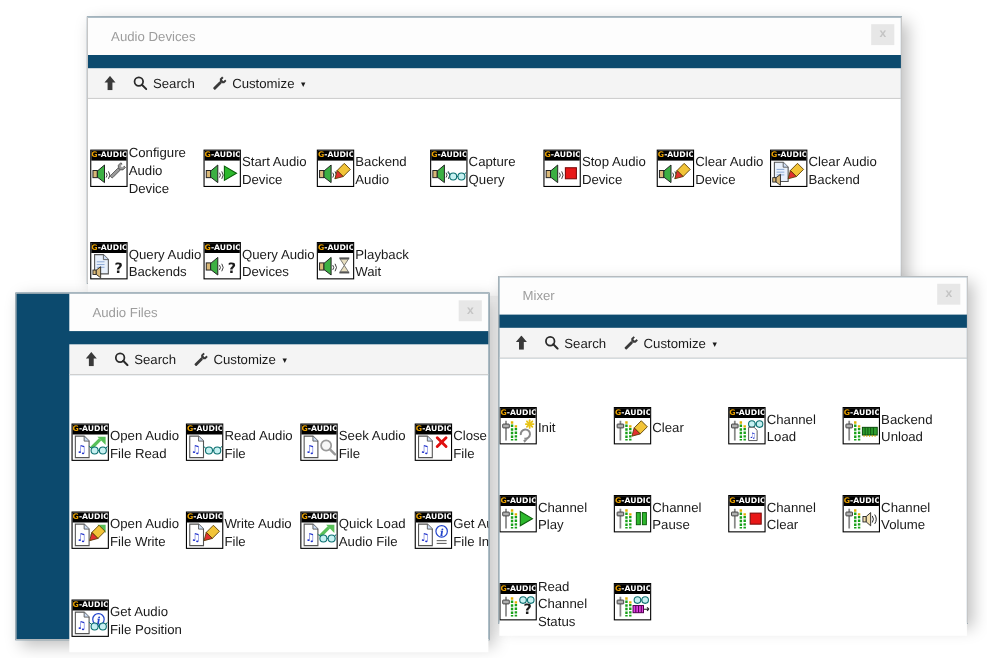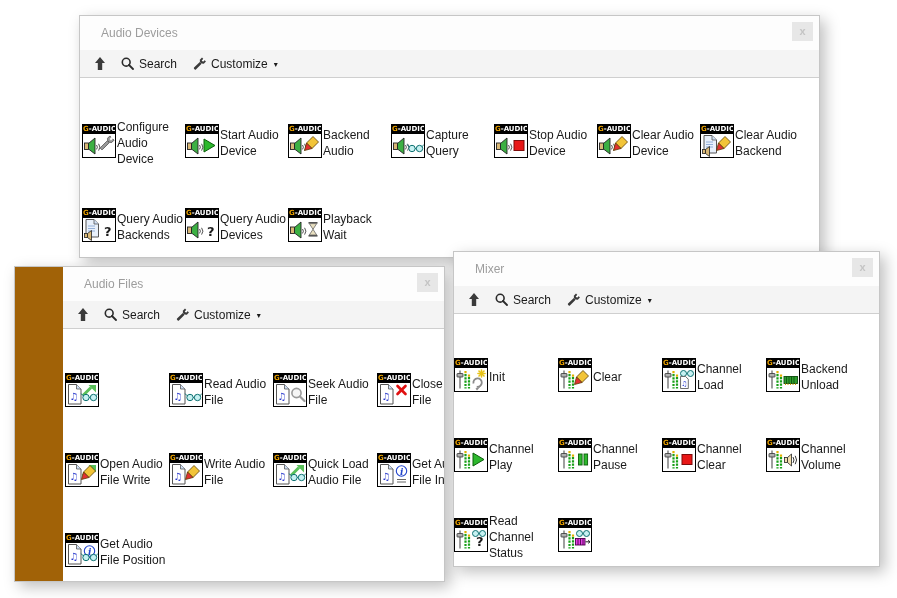--- a/index.html
+++ b/index.html
@@ -4,21 +4,21 @@
 <style>
   html,body{margin:0;padding:0;}
   body{
     width:897px;height:598px;position:relative;overflow:hidden;
     background:#ffffff;
     font-family:"Liberation Sans","DejaVu Sans",sans-serif;
     -webkit-font-smoothing:antialiased;
   }
   .palette-window{
     position:absolute;
-    background:#a16207;
+    background:#0c4a6e;
     border:1px solid #c6c6c6;
     box-shadow:5px 5px 14px rgba(0,0,0,0.25);
     box-sizing:border-box;
   }
   #win-audio-devices{left:79px;top:15px;width:741px;height:243px;}
   #win-audio-files{left:14px;top:266px;width:431px;height:316px;padding-left:48px;}
   #win-mixer{left:453px;top:251px;width:427px;height:316px;}
 
   .title-bar{
     position:relative;height:34px;background:#fdfdfd;
@@ -29,21 +29,21 @@
   }
   .close-btn{
     position:absolute;top:6px;right:6px;width:21px;height:19px;
     background:#e7e7e7;border:none;padding:0;
     color:#c4c4c4;font-size:11px;font-weight:bold;line-height:19px;
     text-align:center;font-family:inherit;cursor:default;
   }
   .toolbar{
     display:flex;align-items:center;gap:15px;
     height:27px;padding-left:14px;
-    background:#f4f4f4;border-bottom:1px solid #cfcfcf;
+    background:#f4f4f4;border-bottom:1px solid #cfcfcf;margin-top:12px;
   }
   .tb-btn{
     display:inline-flex;align-items:center;gap:5px;
     background:transparent;border:none;padding:0;margin:0;
     font-size:12px;color:#1a1a1a;font-family:inherit;cursor:default;
   }
   .tb-btn .caret{font-size:8px;margin-left:1px;position:relative;top:1px;}
   .palette-body{background:#ffffff;overflow:hidden;height:calc(100% - 62px);}
   .palette-grid{display:grid;}
   #win-audio-devices .palette-grid{grid-template-columns:repeat(7,103px);grid-auto-rows:84px;padding:23px 0 0 2px;}
@@ -328,20 +328,21 @@
                 <polygon points="22.5,2 30,2 30,9.5" fill="#59c059"></polygon>
               </g>
               <g>
                 <circle cx="20" cy="14.5" r="3.2" fill="#bdeff0" fill-opacity="0.85" stroke="#0c7070" stroke-width="1"></circle>
                 <circle cx="27.5" cy="14.5" r="3.2" fill="#bdeff0" fill-opacity="0.85" stroke="#0c7070" stroke-width="1"></circle>
                 <path d="M23.2 14.5 h1.1" stroke="#0c7070" stroke-width="1"></path>
                 <path d="M17.2 12.6 l-2.4 -2 M30.3 12.6 l1.4 -2" stroke="#0c7070" stroke-width="0.9" fill="none"></path>
               </g>
             </svg>
           </div>
+          <div class="item-label">Open Audio File Read</div>
         </div>
         <div class="palette-item" title="Read Audio File">
           <div class="vi-icon">
             <div class="vi-head"><span class="g">G</span><span>-AUDIO</span></div>
             <svg class="vi-body" viewBox="0 0 32 23">
               <g>
                 <path d="M2.5 1.5 h8 l4.5 4.5 V21 H2.5 Z" fill="#ffffff" stroke="#555" stroke-width="1"></path>
                 <path d="M10.5 1.5 v4.5 h4.5" fill="#cfe0f7" stroke="#555" stroke-width="0.8"></path>
                 <text x="3.5" y="16.5" font-size="10" fill="#2233cc" font-family="DejaVu Sans">♫</text>
               </g>

